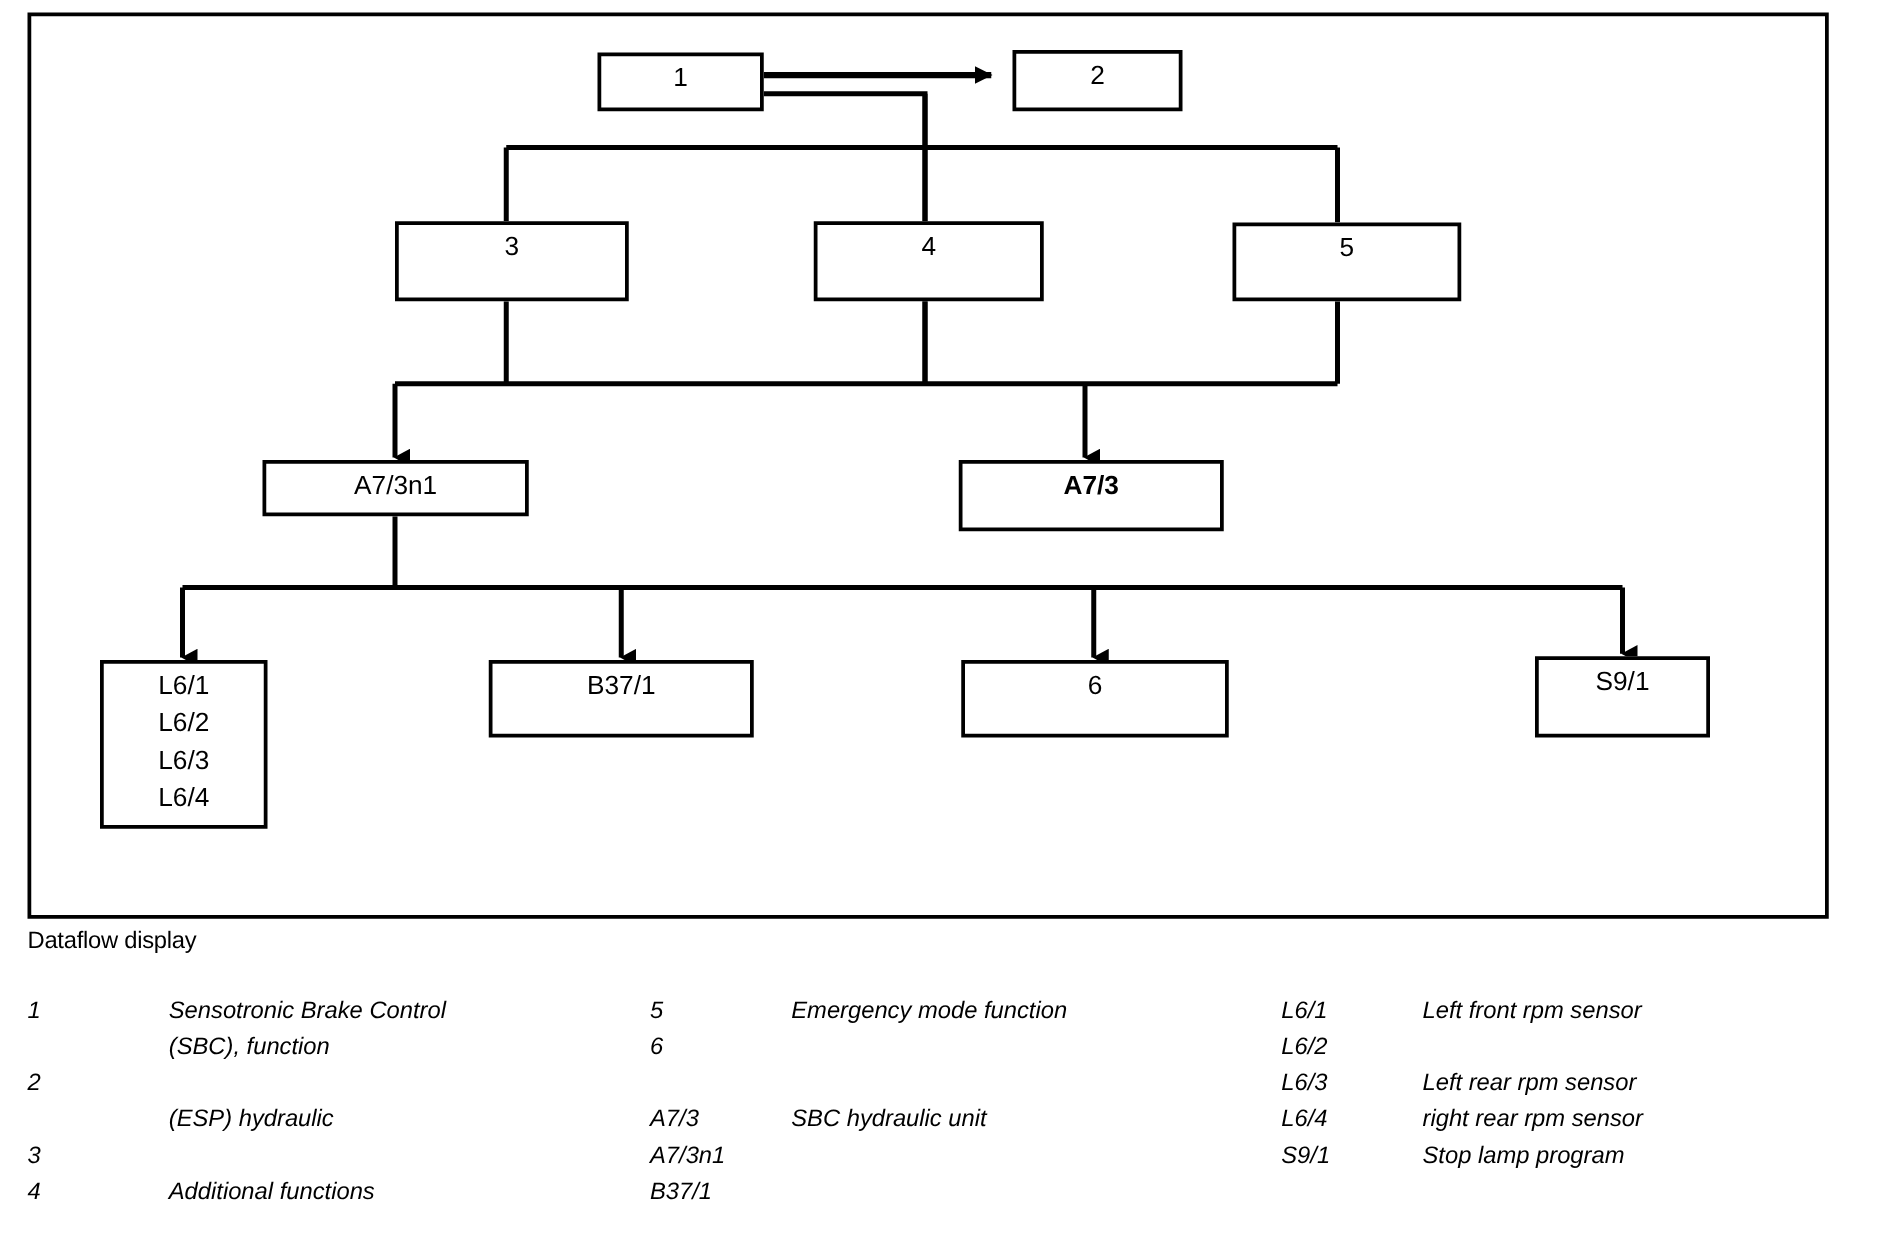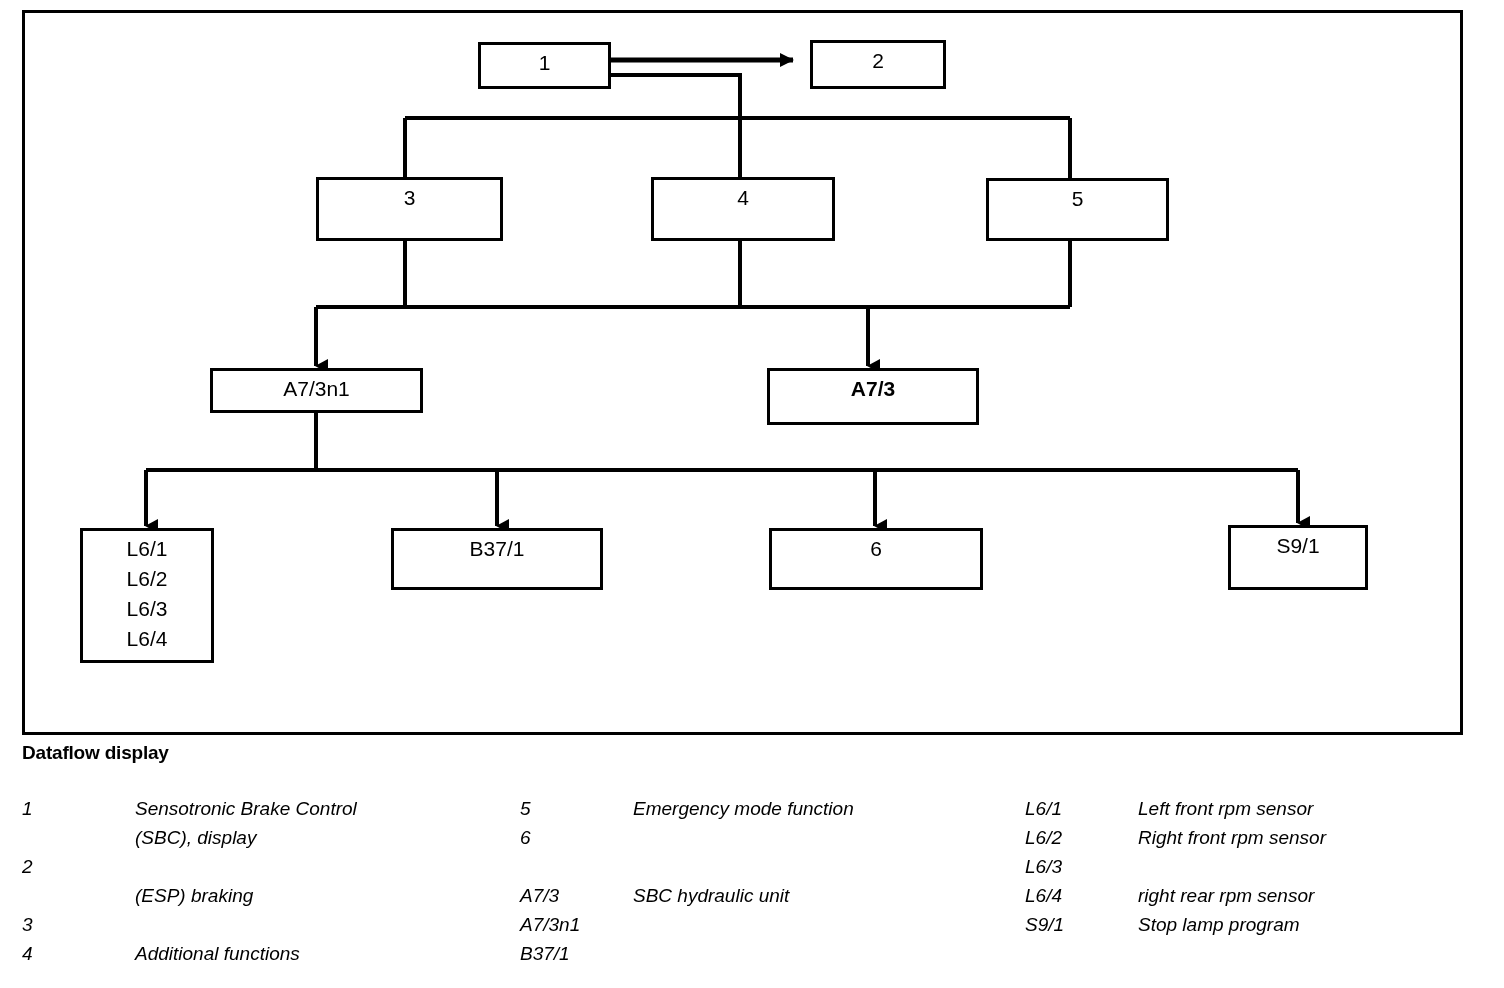--- a/index.html
+++ b/index.html
@@ -59,21 +59,21 @@
   .node.bold { font-weight: bold; }
   .node.multi .node-label { margin-bottom: 9px; }
   .node.multi .node-label:last-child { margin-bottom: 0; }
 
   
   #caption-title {
     position: absolute;
     left: 22px;
     top: 742px;
     font-size: 19px;
-    font-weight: bold;
+    font-weight: normal;
     letter-spacing: -0.2px;
   }
 
   
   .legend-col {
     position: absolute;
     font-style: italic;
     font-size: 19px;
   }
   #legend-col-1 { left: 22px;   top: 798px; width: 480px; }
@@ -193,28 +193,28 @@
 
 <div id="caption-title">Dataflow display</div>
 
 <div class="legend-col" id="legend-col-1">
     <div class="legend-row">
       <span class="legend-key">1</span>
       <span class="legend-desc">Sensotronic Brake Control</span>
     </div>
     <div class="legend-row">
       <span class="legend-key"></span>
-      <span class="legend-desc">(SBC), display</span>
+      <span class="legend-desc">(SBC), function</span>
     </div>
     <div class="legend-row">
       <span class="legend-key">2</span>
     </div>
     <div class="legend-row">
       <span class="legend-key"></span>
-      <span class="legend-desc">(ESP) braking</span>
+      <span class="legend-desc">(ESP) hydraulic</span>
     </div>
     <div class="legend-row">
       <span class="legend-key">3</span>
     </div>
     <div class="legend-row">
       <span class="legend-key">4</span>
       <span class="legend-desc">Additional functions</span>
     </div>
   </div>
 <div class="legend-col" id="legend-col-2">
@@ -240,24 +240,24 @@
       <span class="legend-key">B37/1</span>
     </div>
   </div>
 <div class="legend-col" id="legend-col-3">
     <div class="legend-row">
       <span class="legend-key">L6/1</span>
       <span class="legend-desc">Left front rpm sensor</span>
     </div>
     <div class="legend-row">
       <span class="legend-key">L6/2</span>
-      <span class="legend-desc">Right front rpm sensor</span>
     </div>
     <div class="legend-row">
       <span class="legend-key">L6/3</span>
+      <span class="legend-desc">Left rear rpm sensor</span>
     </div>
     <div class="legend-row">
       <span class="legend-key">L6/4</span>
       <span class="legend-desc">right rear rpm sensor</span>
     </div>
     <div class="legend-row">
       <span class="legend-key">S9/1</span>
       <span class="legend-desc">Stop lamp program</span>
     </div>
   </div>

